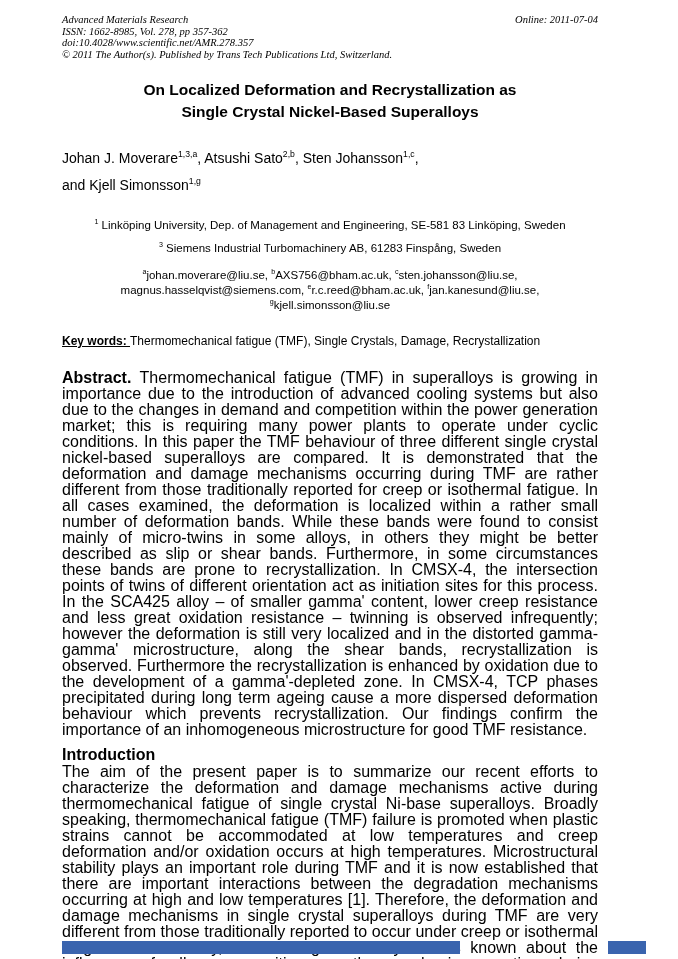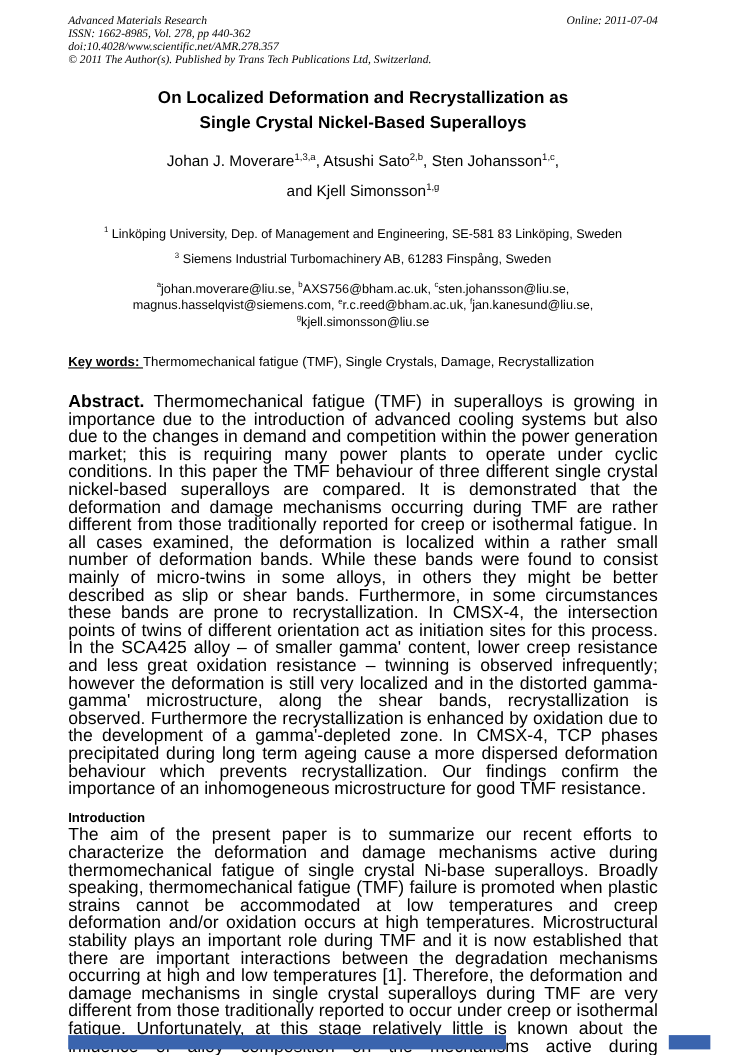--- a/index.html
+++ b/index.html
@@ -27,22 +27,21 @@
   .header-left { max-width: 460px; }
   .header-right { white-space: nowrap; }
   .paper-title {
     margin-top: 19px;
     text-align: center;
     font-weight: bold;
     font-size: 15.5px;
     line-height: 22px;
   }
   .authors {
-    margin-top: 10px;
-    text-align: center;
+    margin-top: 22px;
     font-size: 14px;
     line-height: 26.5px;
   }
   sup { font-size: 62%; line-height: 0; }
   .affiliations {
     margin-top: 21px;
     text-align: center;
     font-size: 11.5px;
     line-height: 13px;
   }
@@ -60,42 +59,42 @@
   }
   .paragraph {
     text-align: justify;
     font-size: 16px;
     line-height: 16px;
   }
   .abstract { margin-top: 21px; }
   .section-heading {
     margin-top: 9px;
     font-weight: bold;
-    font-size: 12px;
+    font-size: 16px;
     line-height: 16px;
   }
   .intro-body { margin-top: 1px; }
   .footer-bar {
     position: absolute;
     bottom: 5px;
     height: 13px;
     background: #3a64ae;
   }
   .footer-bar-left { left: 30px; width: 398px; }
   .footer-bar-right { right: 0; width: 38px; }
 </style>
 </head>
 <body>
 
 <div class="page">
 
   <div class="header-row">
     <div class="header-left">
       <div>Advanced Materials Research</div>
-      <div>ISSN: 1662-8985, Vol. 278, pp 440-362</div>
+      <div>ISSN: 1662-8985, Vol. 278, pp 357-362</div>
       <div>doi:10.4028/www.scientific.net/AMR.278.357</div>
       <div>© 2011 The Author(s). Published by Trans Tech Publications Ltd, Switzerland.</div>
     </div>
     <div class="header-right">Online: 2011-07-04</div>
   </div>
 
   <div class="paper-title">
     <div>On Localized Deformation and Recrystallization as</div>
     <div>Single Crystal Nickel-Based Superalloys</div>
   </div>

